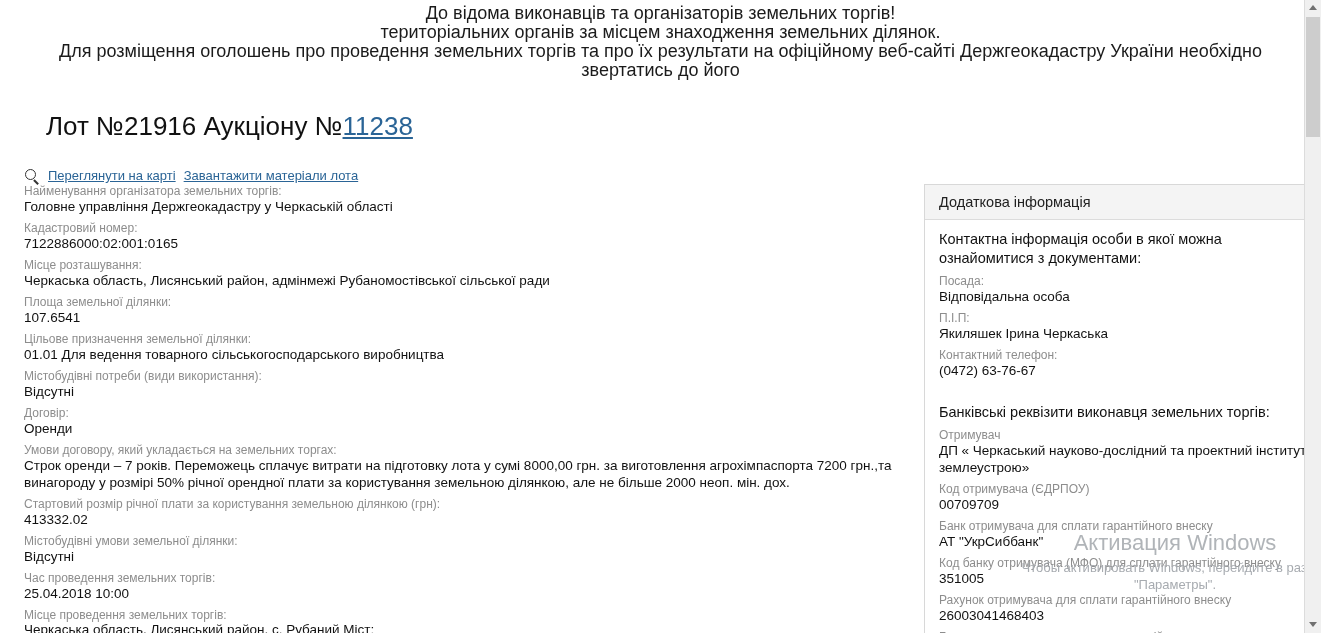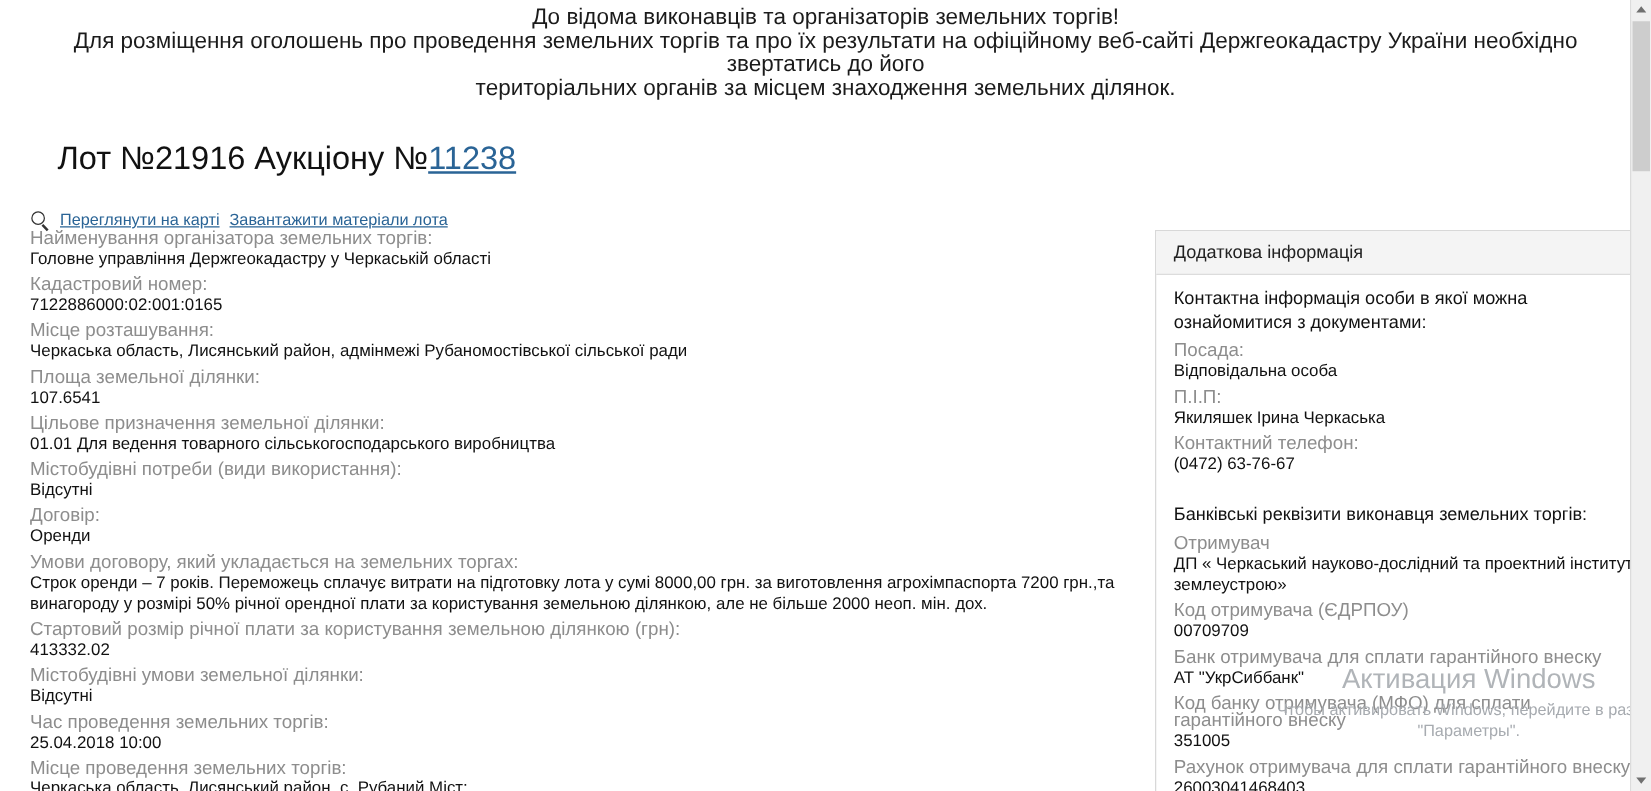--- a/index.html
+++ b/index.html
@@ -85,21 +85,21 @@
     display: block;
   }
   .left-col {
     position: absolute;
     left: 24px;
     top: 0;
     width: 880px;
   }
   .field { margin-bottom: 2px; }
   .field-label {
-    font-size: 15px;
+    font-size: 12px;
     color: #8d8d8d;
     line-height: 14px;
   }
   .field-value {
     font-size: 13.5px;
     color: #111111;
     line-height: 17px;
     padding-bottom: 4px;
   }
   .field-value.multiline { line-height: 16px; }
@@ -191,22 +191,22 @@
     width: 14px;
     height: 120px;
     background: #cdcdcd;
   }
 </style>
 </head>
 <body>
 
 <div class="notice">
   <div class="line1">До відома виконавців та організаторів земельних торгів!</div>
+  <div>територіальних органів за місцем знаходження земельних ділянок.</div>
   <div>Для розміщення оголошень про проведення земельних торгів та про їх результати на офіційному веб-сайті Держгеокадастру України необхідно звертатись до його</div>
-  <div>територіальних органів за місцем знаходження земельних ділянок.</div>
 </div>
 
 <h1 class="lot-title">
   <span>Лот №21916 Аукціону №</span><a href="#">11238</a>
 </h1>
 
 <div class="links-row">
   <span class="search-icon"></span>
   <a href="#">Переглянути на карті</a>
   <a href="#">Завантажити матеріали лота</a>

